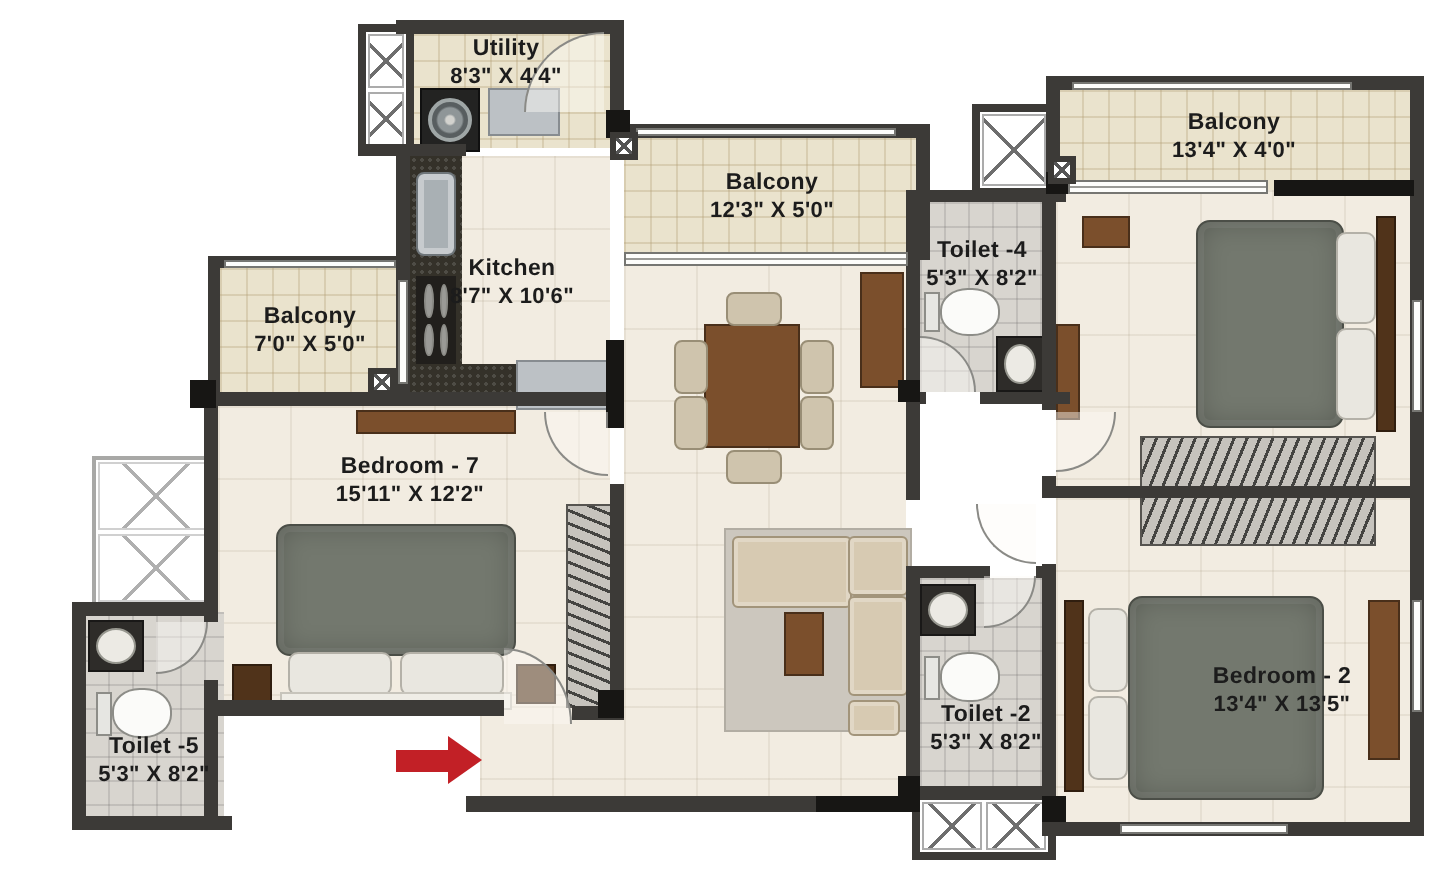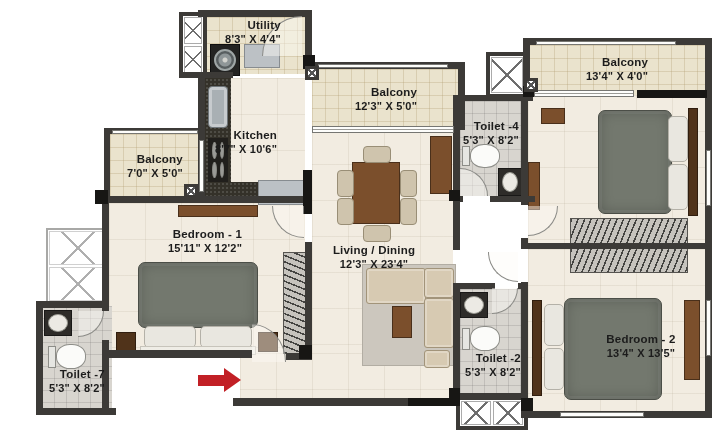--- a/index.html
+++ b/index.html
@@ -75,21 +75,21 @@
 
   .arc { position:absolute; border-color:#8a8a86; border-style:solid; border-width:0;
          background:rgba(252,250,246,.45); z-index:6; box-sizing:border-box; }
   .arc.tl { border-radius:100% 0 0 0; border-width:1.5px 0 0 1.5px; }
   .arc.tr { border-radius:0 100% 0 0; border-width:1.5px 1.5px 0 0; }
   .arc.bl { border-radius:0 0 0 100%; border-width:0 0 1.5px 1.5px; }
   .arc.br { border-radius:0 0 100% 0; border-width:0 1.5px 1.5px 0; }
 
   .rlabel { position:absolute; transform:translate(-50%,-50%); text-align:center; z-index:10;
             color:#1c1c1c; white-space:nowrap; }
-  .rname  { font-size:11.5px; font-weight:600; line-height:1.18; letter-spacing:.2px;text-align:right; }
+  .rname  { font-size:11.5px; font-weight:600; line-height:1.18; letter-spacing:.2px; }
   .rdims  { font-size:11px;  font-weight:600; line-height:1.18; letter-spacing:.2px; }
 
   .arrow-shaft { position:absolute; background:var(--arrow,#c22026); z-index:9; }
   .arrow-head  { position:absolute; width:0; height:0; z-index:9;
                  border-top:12px solid transparent; border-bottom:12px solid transparent;
                  border-left:17px solid var(--arrow,#c22026); }
 </style>
 </head>
 <body>
 
@@ -266,50 +266,46 @@
   <div class="wct" style="left:462px;top:328px;width:8px;height:22px"></div>
   <div class="wcb" style="left:470px;top:326px;width:30px;height:25px"></div>
 
   <div class="arrow-shaft" style="left:198px;top:375px;width:26px;height:11px"></div>
   <div class="arrow-head" style="left:224px;top:368px"></div>
 
   <div class="rlabel" style="left:253px;top:32px">
     <div class="rname">Utility</div>
     <div class="rdims">8'3" X 4'4"</div>
   </div>
-  <div class="rlabel" style="left:246px;top:142px">
+  <div class="rlabel" style="left:256px;top:142px">
     <div class="rname">Kitchen</div>
     <div class="rdims">8'7" X 10'6"</div>
   </div>
   <div class="rlabel" style="left:386px;top:99px">
     <div class="rname">Balcony</div>
     <div class="rdims">12'3" X 5'0"</div>
   </div>
   <div class="rlabel" style="left:617px;top:69px">
     <div class="rname">Balcony</div>
     <div class="rdims">13'4" X 4'0"</div>
   </div>
   <div class="rlabel" style="left:155px;top:166px">
     <div class="rname">Balcony</div>
     <div class="rdims">7'0" X 5'0"</div>
   </div>
   <div class="rlabel" style="left:491px;top:133px">
     <div class="rname">Toilet -4</div>
     <div class="rdims">5'3" X 8'2"</div>
   </div>
   <div class="rlabel" style="left:205px;top:241px">
-    <div class="rname">Bedroom - 1</div>
+    <div class="rname">Bedroom - 7</div>
     <div class="rdims">15'11" X 12'2"</div>
   </div>
-  <div class="rlabel" style="left:374px;top:257px">
-    <div class="rname">Living / Dining</div>
-    <div class="rdims">12'3" X 23'4"</div>
-  </div>
   <div class="rlabel" style="left:77px;top:381px">
-    <div class="rname">Toilet -7</div>
+    <div class="rname">Toilet -5</div>
     <div class="rdims">5'3" X 8'2"</div>
   </div>
   <div class="rlabel" style="left:493px;top:365px">
     <div class="rname">Toilet -2</div>
     <div class="rdims">5'3" X 8'2"</div>
   </div>
   <div class="rlabel" style="left:641px;top:346px">
     <div class="rname">Bedroom - 2</div>
     <div class="rdims">13'4" X 13'5"</div>
   </div>

